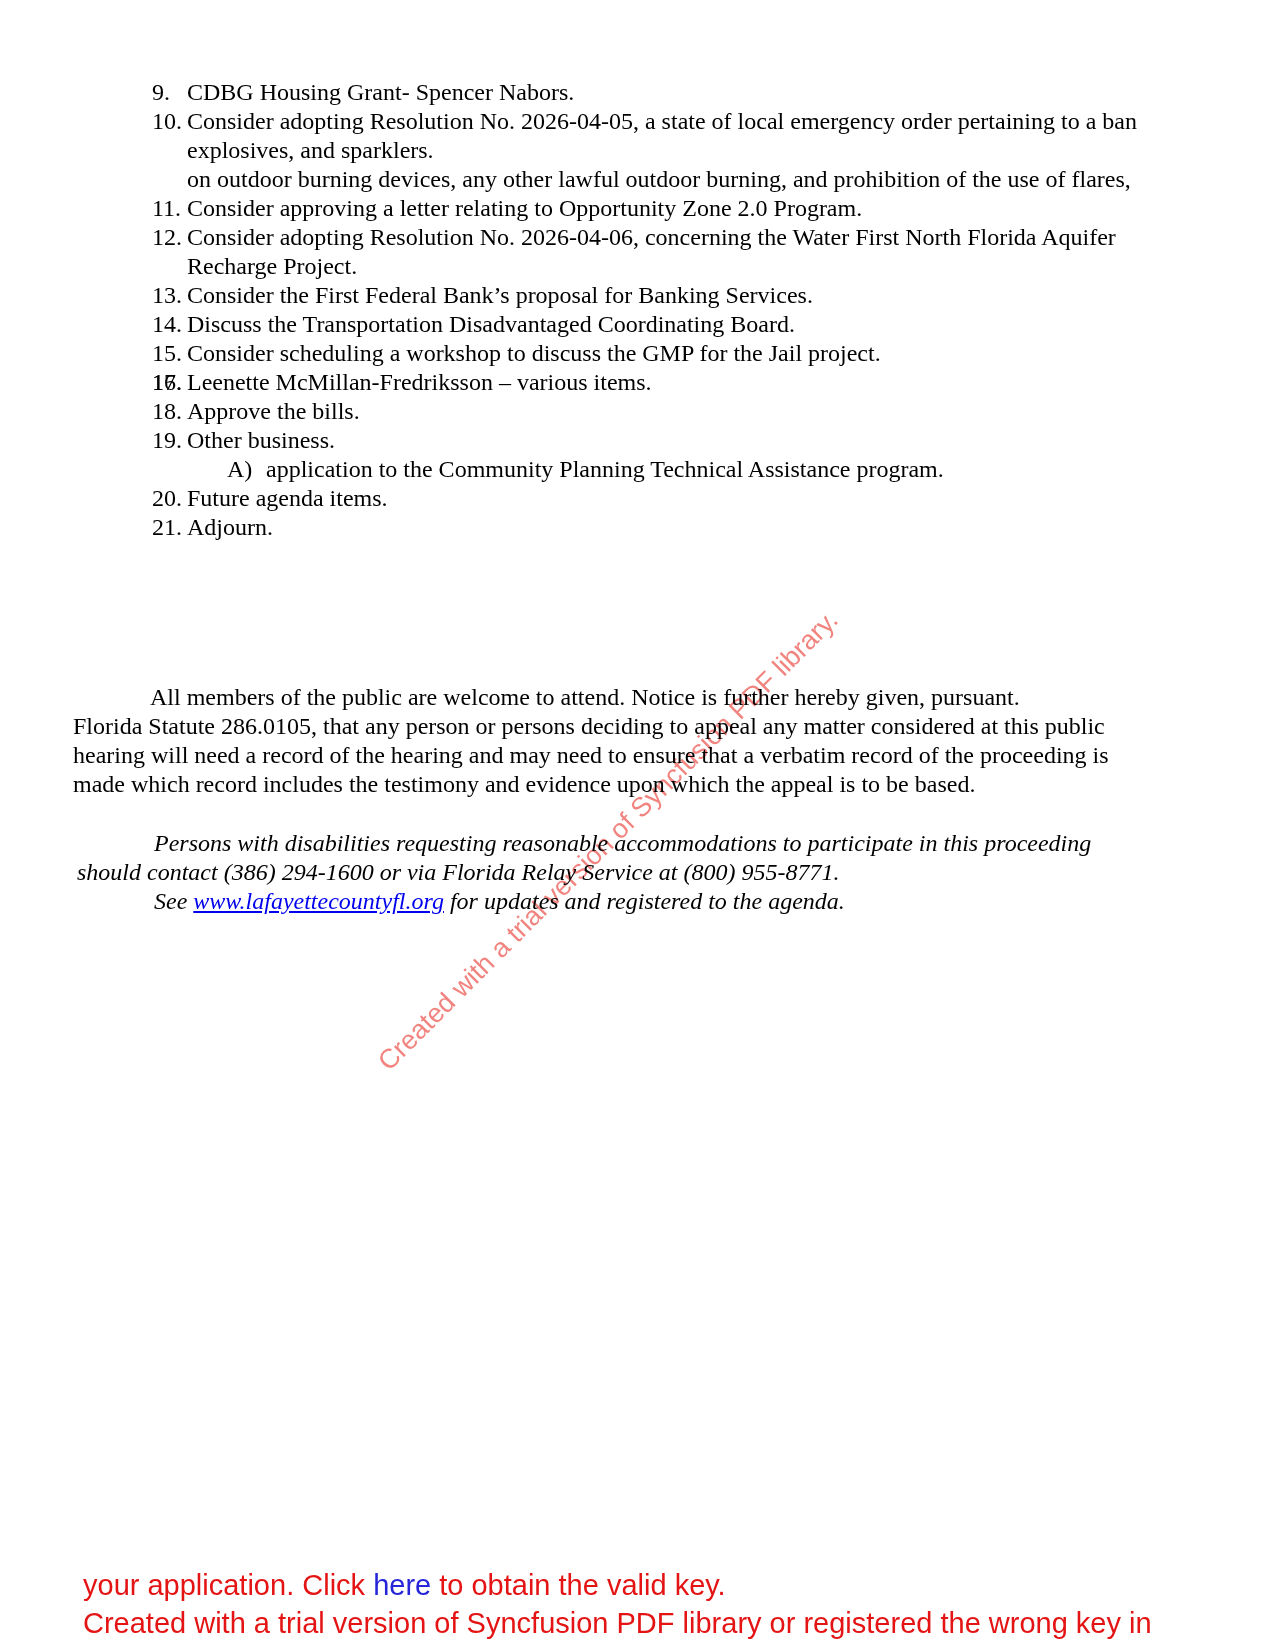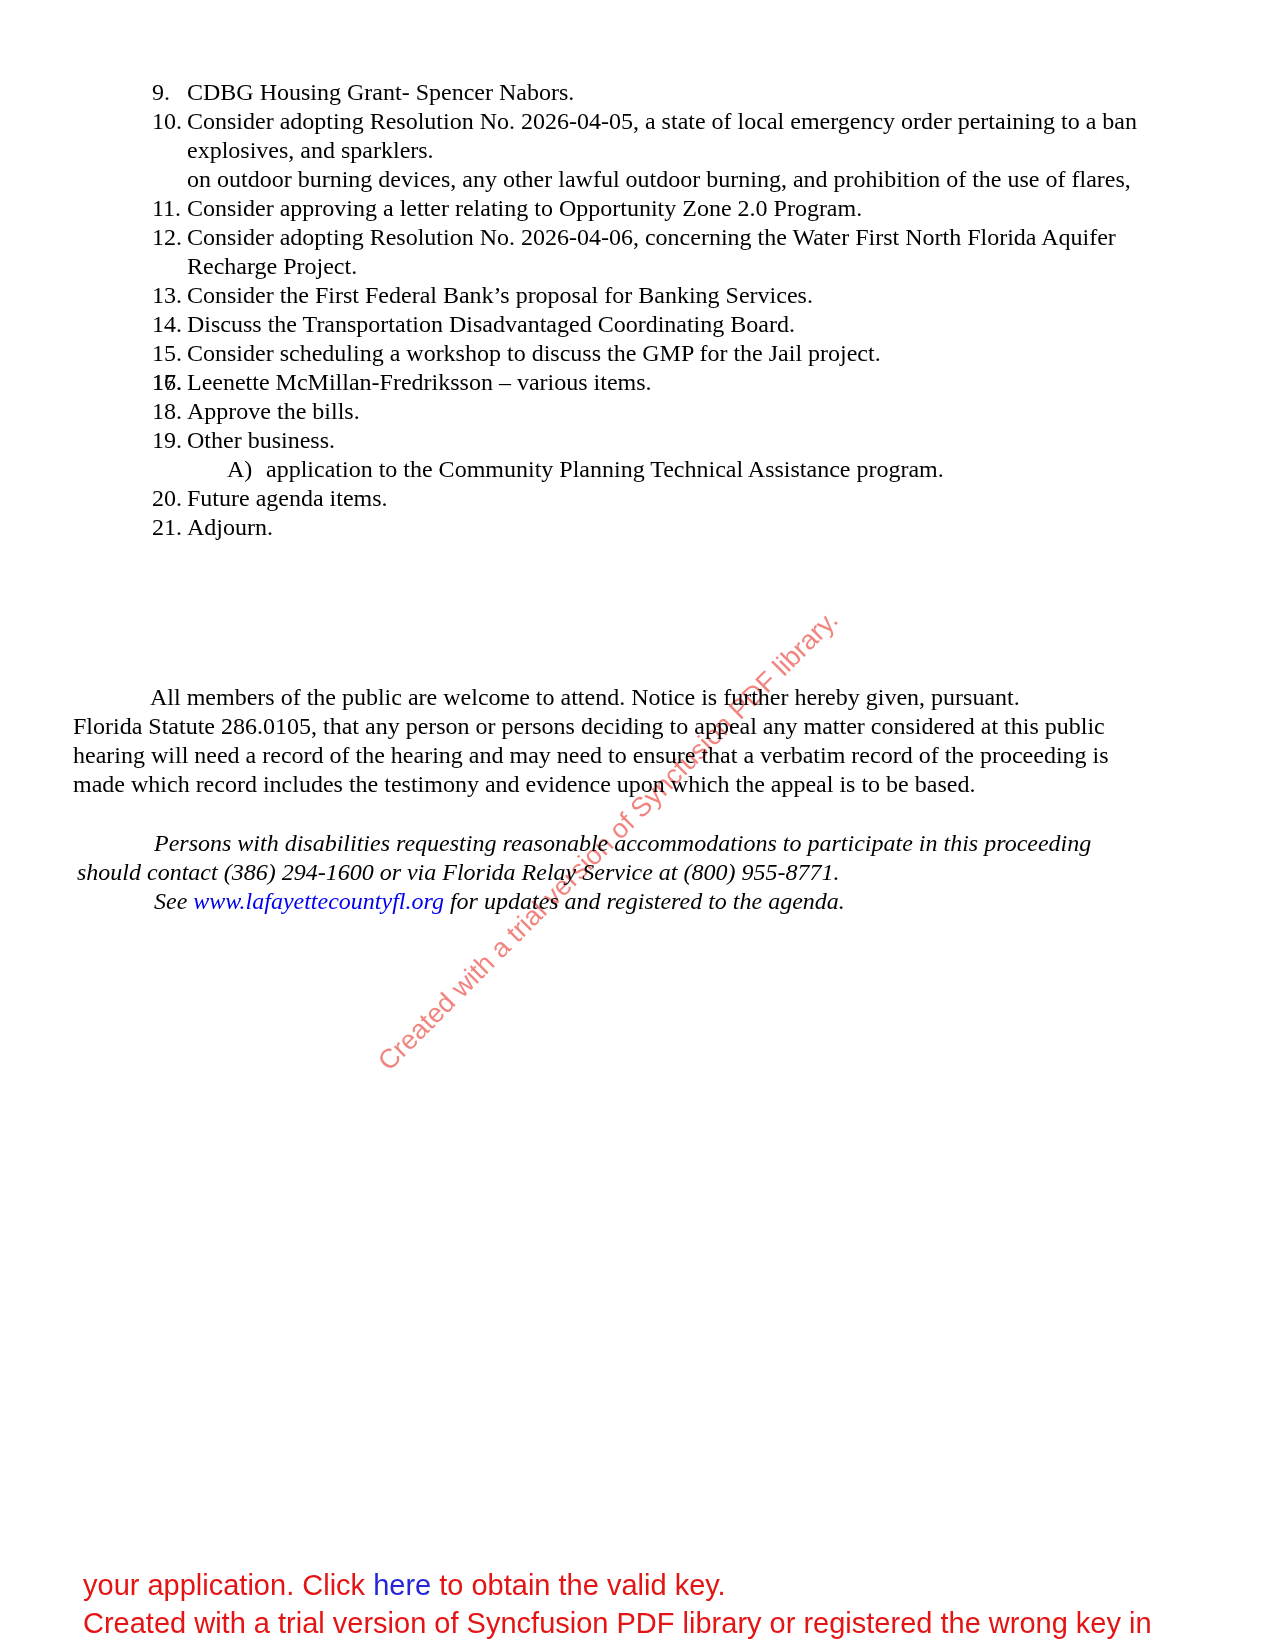--- a/index.html
+++ b/index.html
@@ -19,21 +19,21 @@
   .agenda { position:absolute; left:72px; top:78px; font-size:24px; line-height:29px; }
   .row { position:relative; padding-left:115px; }
   .row .num { position:absolute; left:80px; top:0; }
   .row.sub { padding-left:194px; }
   .row.sub .num { left:155px; }
   .line { white-space:nowrap; }
   
   .notice { position:absolute; left:73px; top:683px; font-size:24px; line-height:29px; }
   .disability { position:absolute; left:77px; top:829px; font-size:24px; line-height:29px; font-style:italic; }
   .indent { padding-left:77px; }
-  a.doc-link { color:var(--link-blue,#0000ee); cursor:pointer; }
+  a.doc-link { color:var(--link-blue,#0000ee); text-decoration:underline; cursor:pointer; }
   
   .footer {
     position:absolute; left:83px; top:1566px; z-index:1;
     font-family:"Liberation Sans", sans-serif; font-size:29px; line-height:38px;
     color:var(--footer-red,#e41414); white-space:nowrap;
   }
   .footer a.key-link { color:var(--footer-blue,#2626d8); text-decoration:none; cursor:pointer; }
 </style>
 </head>
 <body>

